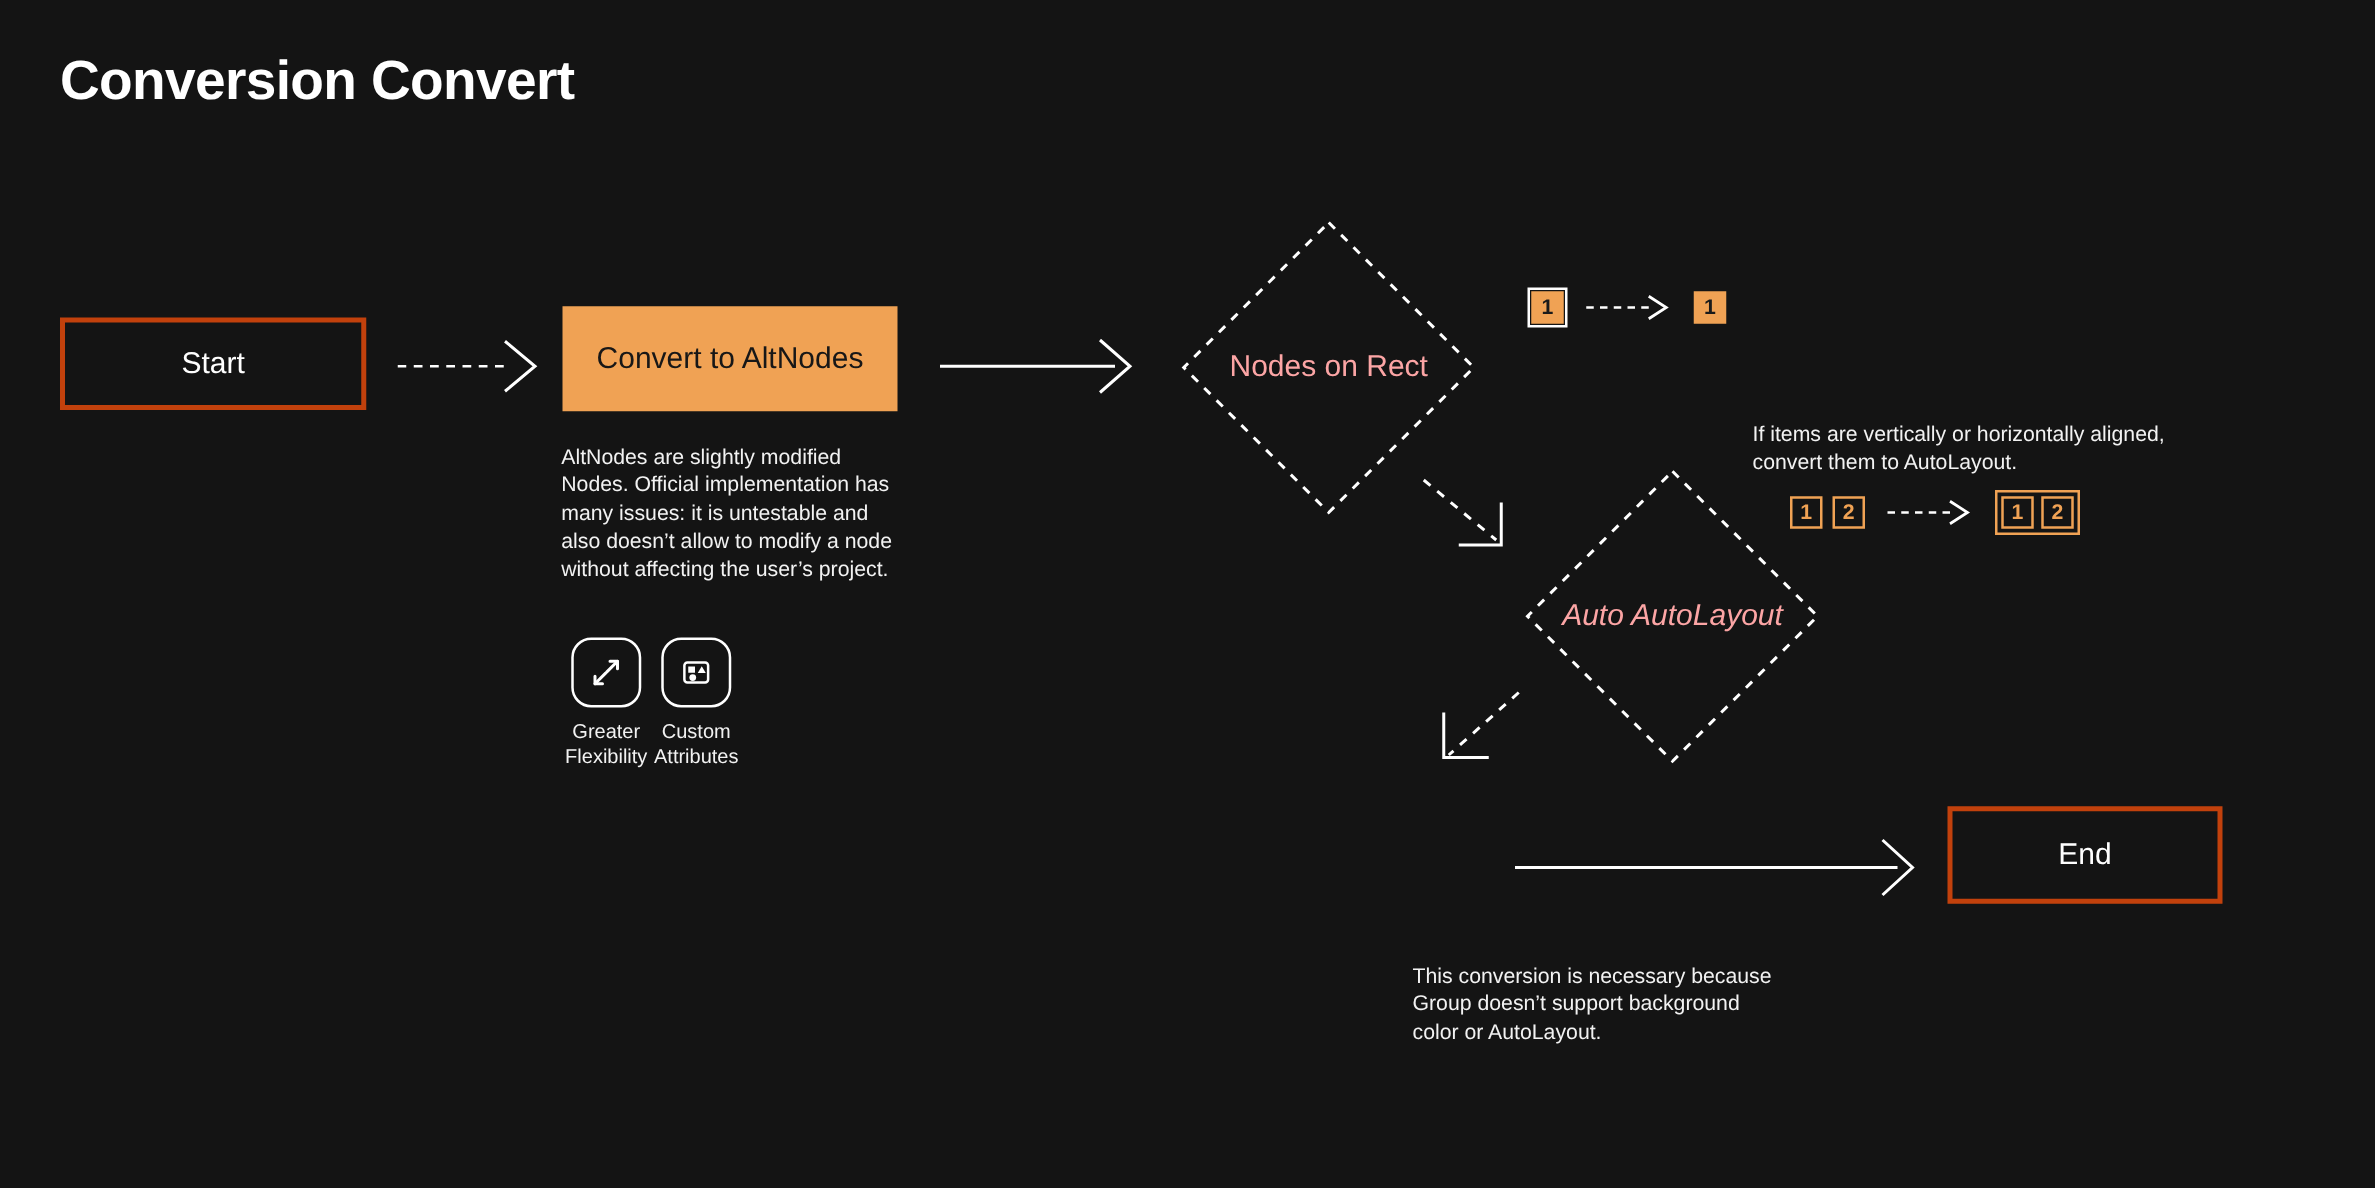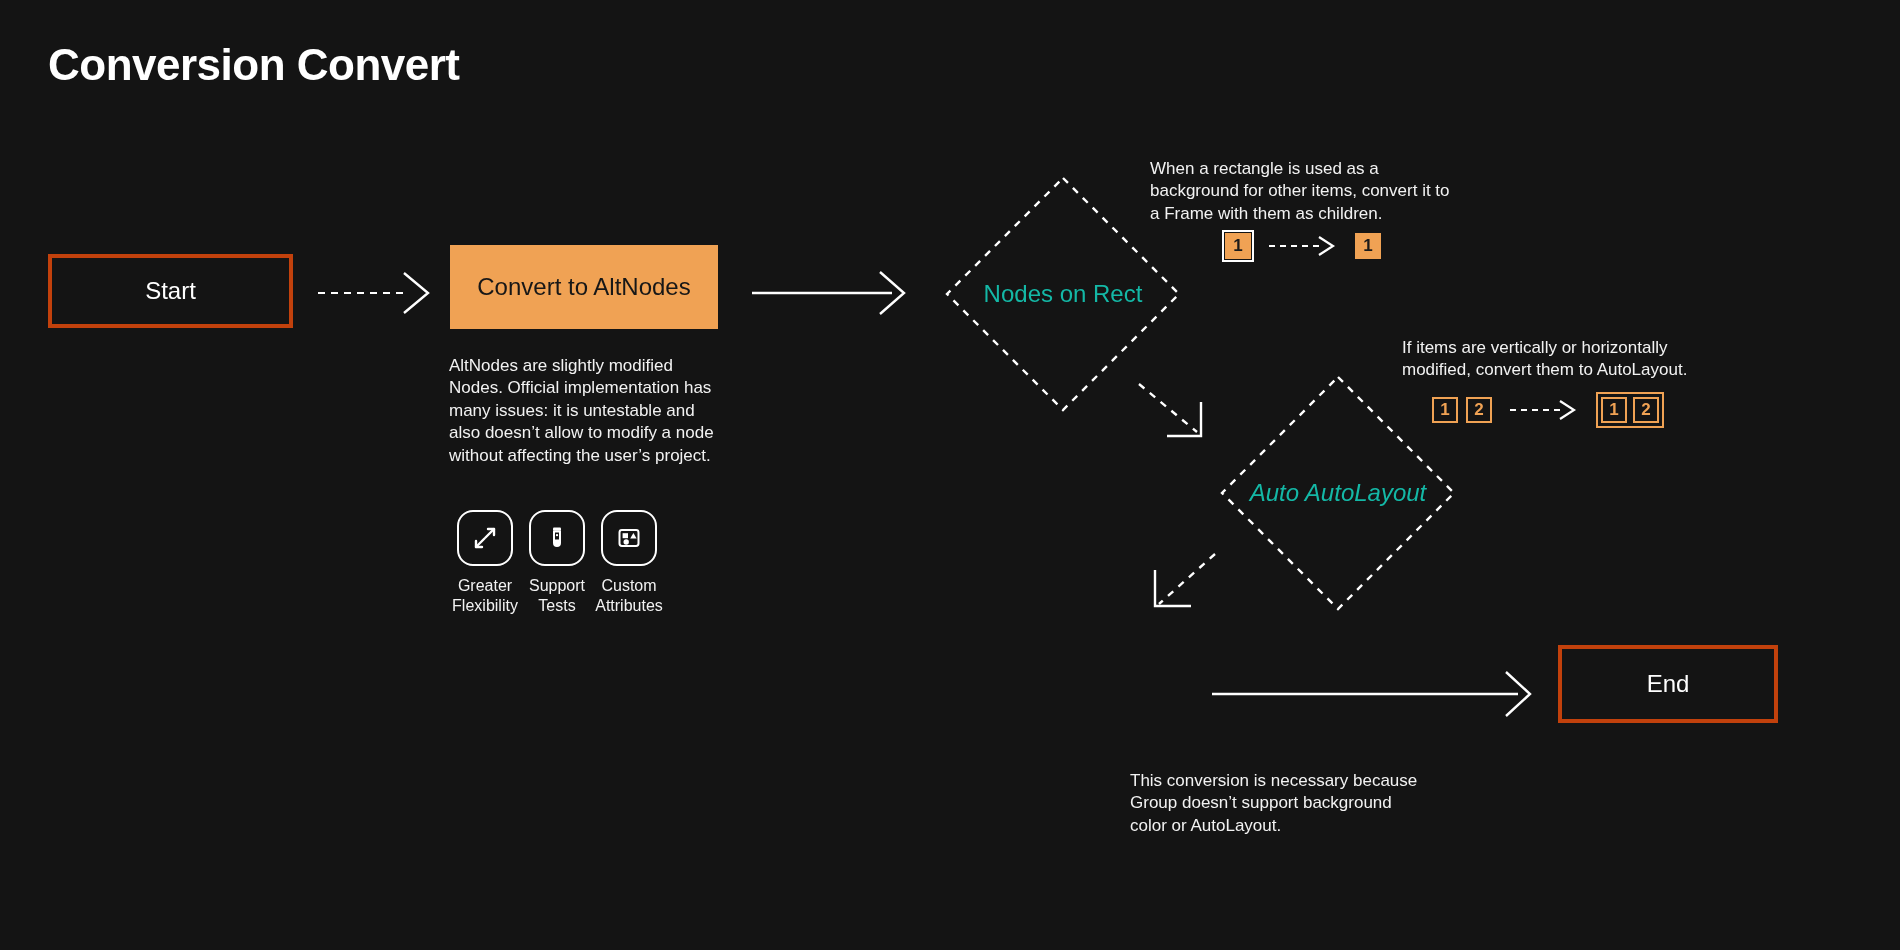--- a/index.html
+++ b/index.html
@@ -33,21 +33,21 @@
     display: flex; align-items: center; justify-content: center;
     color: #171717; font-size: 24px;
   }
 
   
   .diamond-wrap { position: absolute; }
   .diamond-wrap .dia-svg { position: absolute; left: 0; top: 0; }
   .diamond-wrap .dia-label {
     position: absolute; left: 0; top: 0; width: 100%; height: 100%;
     display: flex; align-items: center; justify-content: center;
-    color: #14b8a6; font-size: 24px; white-space: nowrap;
+    color: #fca5a5; font-size: 24px; white-space: nowrap;
   }
   #dia-nodes-on-rect { left: 943px; top: 174px; width: 240px; height: 240px; }
   #dia-auto-autolayout { left: 1218px; top: 373px; width: 240px; height: 240px; font-style: italic; }
   #dia-group-to-frame { left: 943px; top: 573px; width: 240px; height: 240px; }
 
   
   .connector { position: absolute; }
 
   
   .body-text {
@@ -127,31 +127,20 @@
         <svg width="28" height="28" viewBox="0 0 28 28">
           <path d="M17 5 h6 v6" fill="none" stroke="#FFFFFF" stroke-width="2.4" stroke-linecap="round" stroke-linejoin="round"></path>
           <path d="M23 5 L14.5 13.5" stroke="#FFFFFF" stroke-width="2.4" stroke-linecap="round"></path>
           <path d="M11 23 h-6 v-6" fill="none" stroke="#FFFFFF" stroke-width="2.4" stroke-linecap="round" stroke-linejoin="round"></path>
           <path d="M5 23 L13.5 14.5" stroke="#FFFFFF" stroke-width="2.4" stroke-linecap="round"></path>
         </svg>
       </div>
       <div class="flabel">Greater Flexibility</div>
     </div>
 
-    <div class="feature">
-      <div class="chip">
-        <svg width="28" height="28" viewBox="0 0 28 28">
-          <rect x="10" y="3.5" width="8" height="3.2" rx="1" fill="#FFFFFF"></rect>
-          <path d="M11 7.5 v11.5 a3 3 0 0 0 6 0 V7.5 z" fill="none" stroke="#FFFFFF" stroke-width="2"></path>
-          <path d="M11 15.5 h6 v3.5 a3 3 0 0 1 -6 0 z" fill="#FFFFFF"></path>
-          <circle cx="14" cy="11.2" r="1.15" fill="#FFFFFF"></circle>
-        </svg>
-      </div>
-      <div class="flabel">Support Tests</div>
-    </div>
 
     <div class="feature">
       <div class="chip">
         <svg width="28" height="28" viewBox="0 0 28 28">
           <rect x="4.5" y="6" width="19" height="16" rx="2.4" fill="none" stroke="#FFFFFF" stroke-width="2"></rect>
           <rect x="7.6" y="9.2" width="5.4" height="5" fill="#FFFFFF"></rect>
           <path d="M18.4 9 L21.6 14.4 h-6.4 z" fill="#FFFFFF"></path>
           <circle cx="11.2" cy="18" r="2.7" fill="#FFFFFF"></circle>
         </svg>
       </div>
@@ -159,21 +148,20 @@
     </div>
   </div>
 
   <div class="diamond-wrap" id="dia-nodes-on-rect">
     <svg class="dia-svg" width="240" height="240" viewBox="0 0 240 240">
       <polygon points="120,4 236,120 120,236 4,120" fill="none" stroke="#FFFFFF" stroke-width="2.4" stroke-dasharray="7 7"></polygon>
     </svg>
     <div class="dia-label">Nodes on Rect</div>
   </div>
 
-  <div class="body-text" id="note-rect">When a rectangle is used as a background for other items, convert it to a Frame with them as children.</div>
 
   <div class="badge-row" id="badges-rect">
     <div class="badge filled ring">1</div>
     <svg class="mini-arrow" width="72" height="22" viewBox="0 0 72 22">
       <line x1="2" y1="11" x2="52" y2="11" stroke="#FFFFFF" stroke-width="2" stroke-dasharray="6 5"></line>
       <polyline points="52,2 66,11 52,20" fill="none" stroke="#FFFFFF" stroke-width="2.2"></polyline>
     </svg>
     <div class="badge filled">1</div>
   </div>
 
@@ -182,21 +170,21 @@
     <polyline points="66,22 66,56 32,56" fill="none" stroke="#FFFFFF" stroke-width="2.4"></polyline>
   </svg>
 
   <div class="diamond-wrap" id="dia-auto-autolayout">
     <svg class="dia-svg" width="240" height="240" viewBox="0 0 240 240">
       <polygon points="120,4 236,120 120,236 4,120" fill="none" stroke="#FFFFFF" stroke-width="2.4" stroke-dasharray="7 7"></polygon>
     </svg>
     <div class="dia-label">Auto AutoLayout</div>
   </div>
 
-  <div class="body-text" id="note-auto">If items are vertically or horizontally modified, convert them to AutoLayout.</div>
+  <div class="body-text" id="note-auto">If items are vertically or horizontally aligned, convert them to AutoLayout.</div>
 
   <div class="badge-row" id="badges-auto">
     <div class="badge outlined">1</div>
     <div class="badge-gap-sm"></div>
     <div class="badge outlined">2</div>
     <svg class="mini-arrow" width="72" height="22" viewBox="0 0 72 22">
       <line x1="2" y1="11" x2="52" y2="11" stroke="#FFFFFF" stroke-width="2" stroke-dasharray="6 5"></line>
       <polyline points="52,2 66,11 52,20" fill="none" stroke="#FFFFFF" stroke-width="2.2"></polyline>
     </svg>
     <div class="autolayout-frame">

